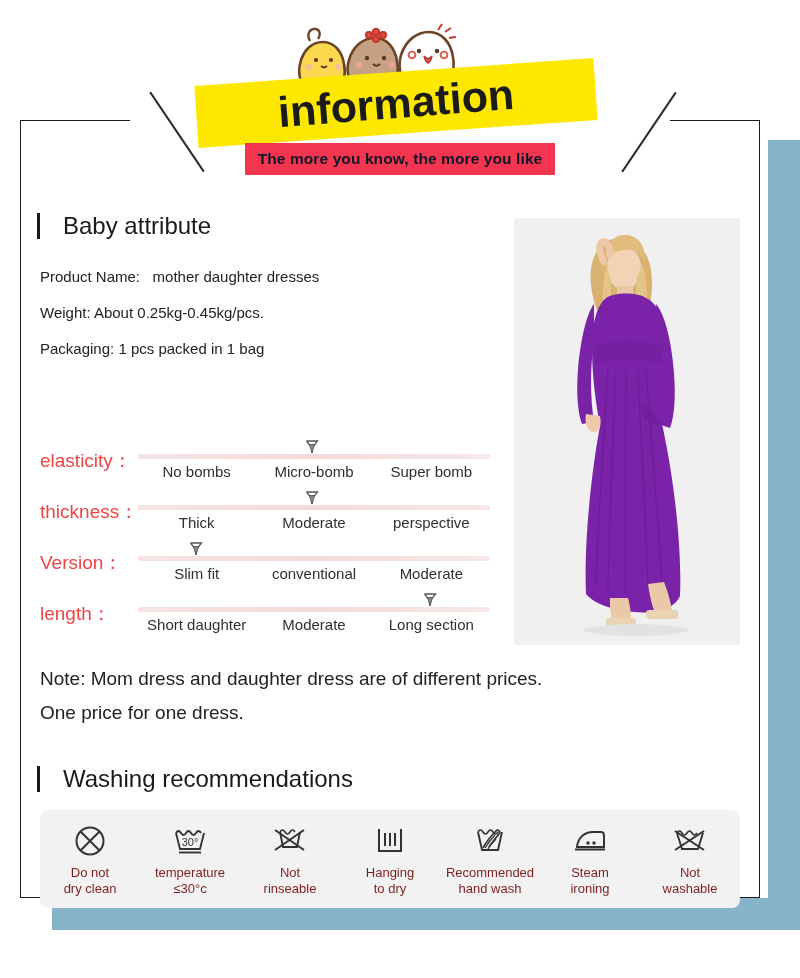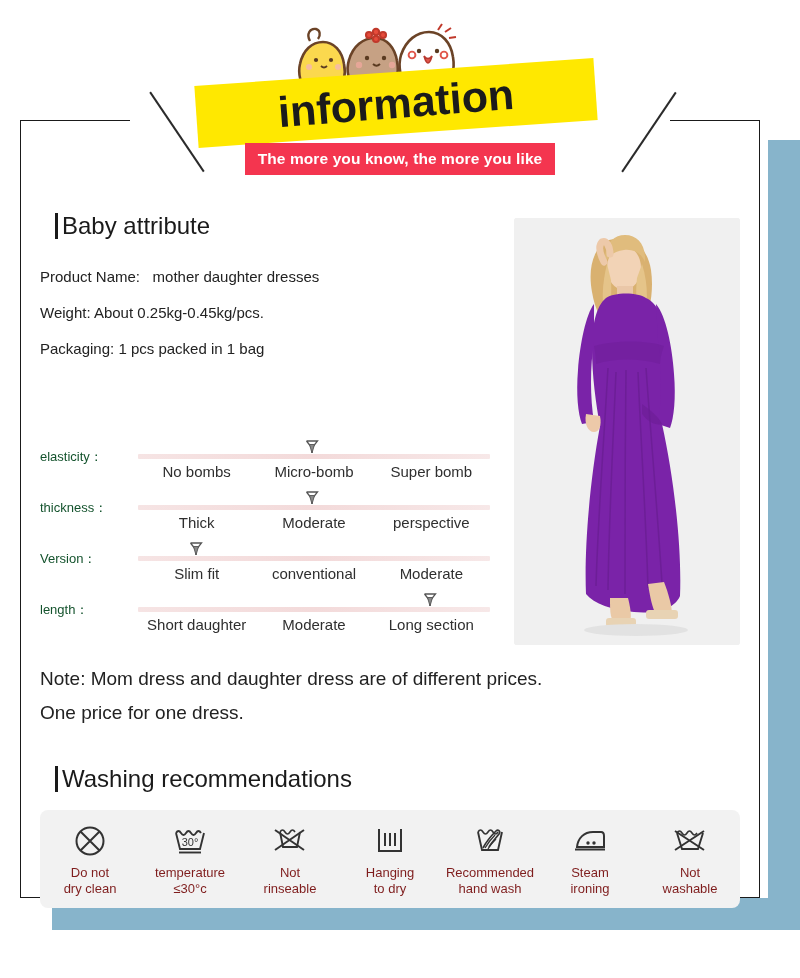--- a/index.html
+++ b/index.html
@@ -103,21 +103,21 @@
     left: 245px;
     top: 143px;
     width: 310px;
     height: 32px;
     background: #f4354f;
     display: flex;
     align-items: center;
     justify-content: center;
   }
   .red-banner span {
-    color: #ffffff;
+    color: #0f172a;
     font-size: 15.5px;
     font-weight: bold;
     letter-spacing: 0.1px;
   }
 
   
   .chicks {
     position: absolute;
     left: 290px;
     top: 22px;
@@ -133,22 +133,22 @@
     width: 740px;
     height: 778px;
     z-index: 5;
     box-sizing: border-box;
     padding: 0;
   }
 
   .section-head {
     display: flex;
     align-items: center;
-    gap: 4px;
-    padding-left: 35px;
+    gap: 23px;
+    padding-left: 17px;
   }
   .bar-mark {
     width: 3px;
     height: 26px;
     background: #1a1a1a;
   }
   .section-title {
     font-size: 24px;
     color: #1a1a1a;
     font-weight: normal;
@@ -175,22 +175,22 @@
     width: 460px;
   }
   .slider-row {
     position: relative;
     height: 51px;
   }
   .slider-label {
     position: absolute;
     left: 0;
     top: 8px;
-    font-size: 13px;
-    color: #14532d;
+    font-size: 19px;
+    color: #ef4444;
   }
   .slider-track-wrap {
     position: absolute;
     left: 98px;
     top: 0;
     width: 352px;
     height: 51px;
   }
   .slider-track {
     position: absolute;

